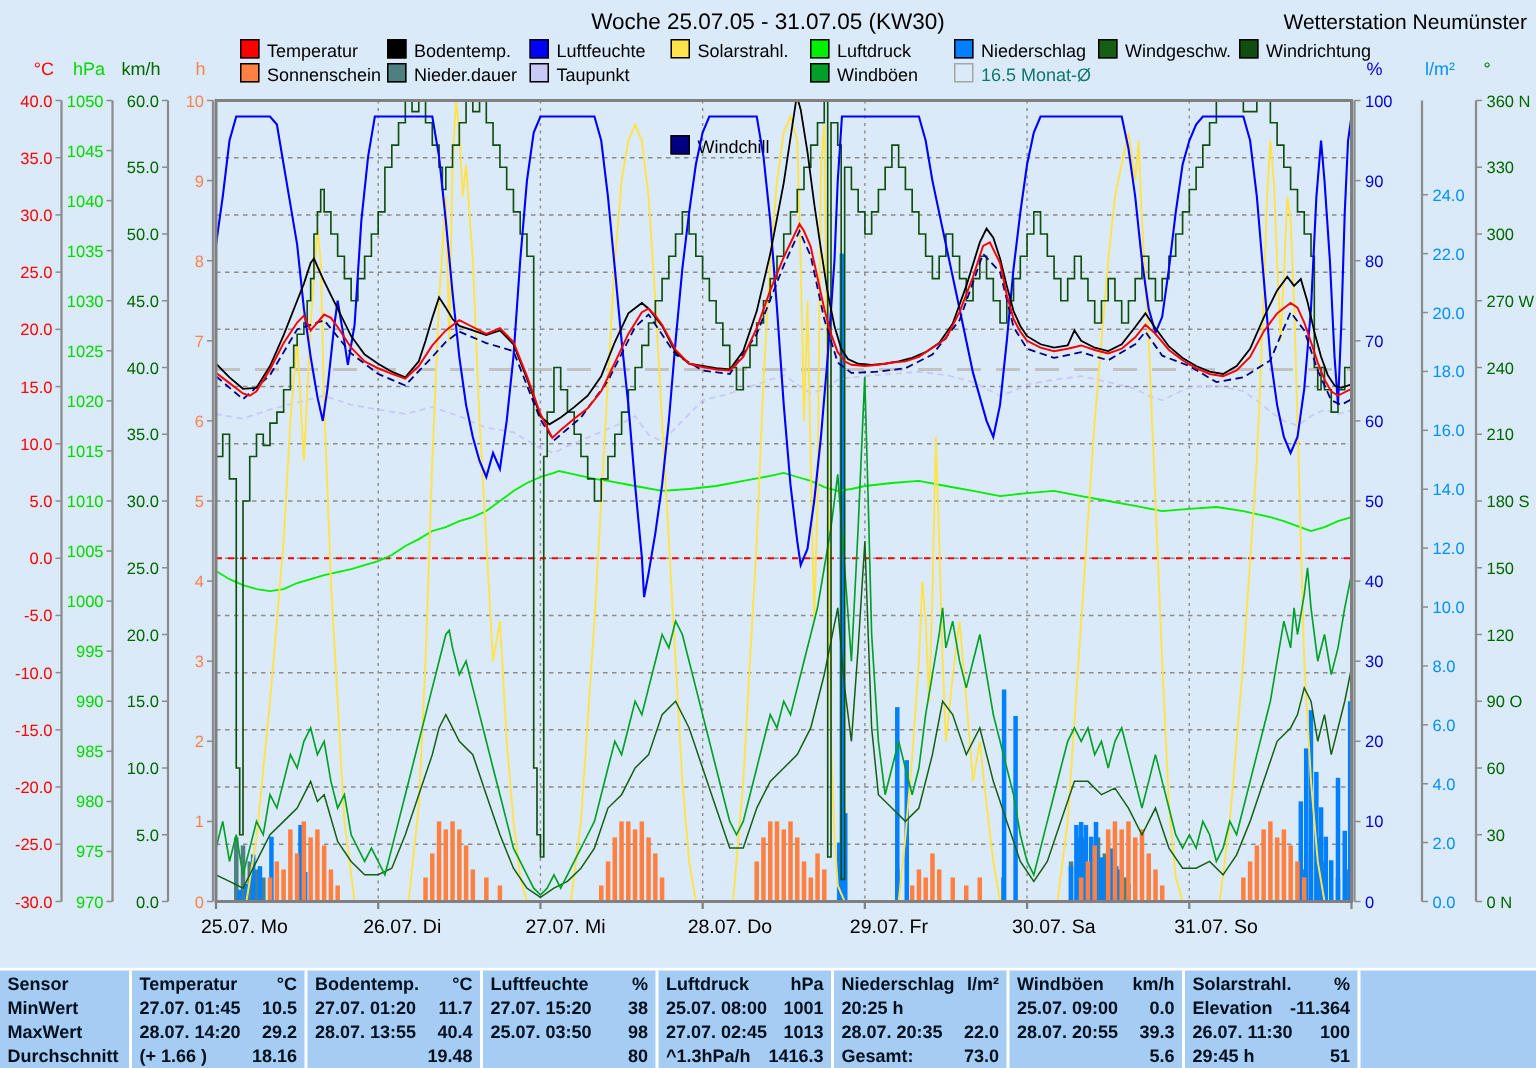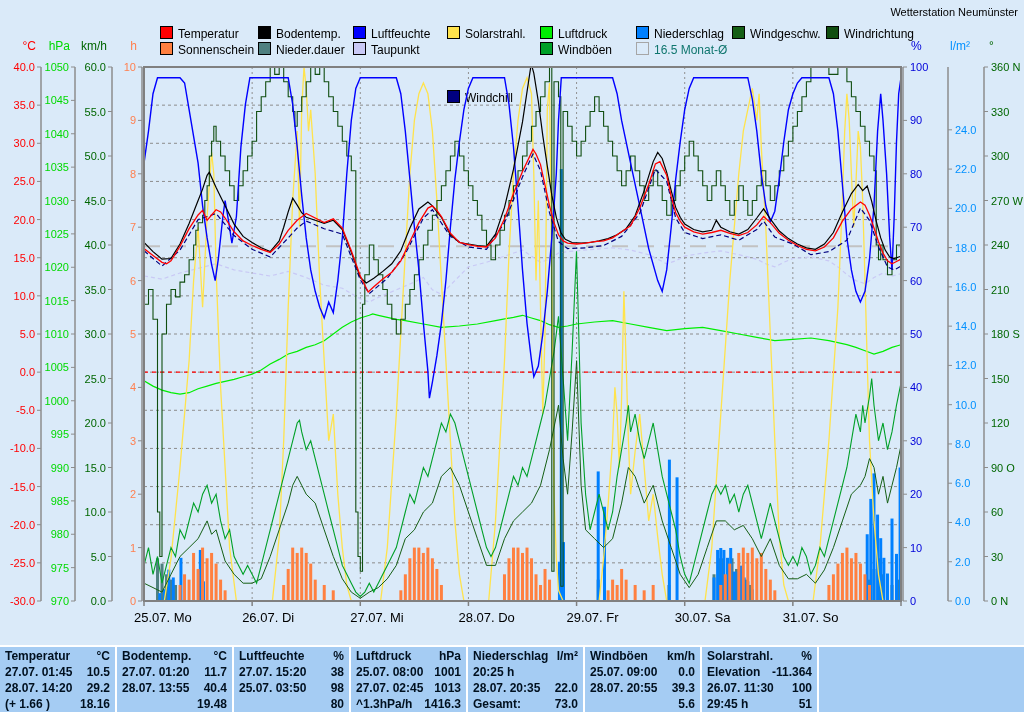--- a/index.html
+++ b/index.html
@@ -1,35 +1,36 @@
 <!DOCTYPE html>
 <html><head>
 <meta charset="utf-8">
 <style>
   html,body{margin:0;padding:0;}
   body{width:1024px;height:712px;background:#DAEAF9;font-family:"Liberation Sans",sans-serif;position:relative;overflow:hidden;}
   #stage{position:absolute;left:0;top:0;width:1024px;height:712px;}
   .title{position:absolute;left:0;top:6px;width:1024px;text-align:center;font-size:15px;color:#000;}
-  .station{position:absolute;right:6px;top:6px;font-size:11px;color:#000;}
+  .station{position:absolute;right:6px;top:6px;font-size:14px;color:#000;}
   .legend-item{position:absolute;height:13px;font-size:12px;color:#000;white-space:nowrap;}
   .legend-item .sw{display:inline-block;width:11px;height:11px;border:1px solid #000;vertical-align:-1px;margin-right:5px;}
   .legend-item.disabled{color:#0f766e;}
   .legend-item.disabled .sw{border:1px solid #A6A6A6;background:transparent;}
   svg{position:absolute;left:0;top:0;}
   
   #stats{position:absolute;left:0;top:645px;width:1024px;height:67px;background:#A5CCF3;border-top:2px solid #FFF;box-sizing:border-box;display:flex;}
   .grp{border-right:2px solid #FFF;box-sizing:border-box;padding:1px 5px 0 5px;font-size:12px;font-weight:bold;color:#00101F;}
   .grp .r{display:flex;justify-content:space-between;height:16px;line-height:16px;white-space:nowrap;}
   .grp .r .t{text-align:left;}
   .grp .r .v{text-align:right;}
 </style>
 </head>
 <body>
 
 <div id="stage">
+  <div class="title">Woche 25.07.05 - 31.07.05 (KW30)</div>
   <div class="station">Wetterstation Neumünster</div>
   <div id="legend">
       <div class="legend-item" style="left: 160px; top: 26px;"><span class="sw" style="background: rgb(255, 0, 0);"></span><span>Temperatur</span></div>
       <div class="legend-item" style="left: 258px; top: 26px;"><span class="sw" style="background: rgb(0, 0, 0);"></span><span>Bodentemp.</span></div>
       <div class="legend-item" style="left: 353px; top: 26px;"><span class="sw" style="background: rgb(0, 0, 255);"></span><span>Luftfeuchte</span></div>
       <div class="legend-item" style="left: 447px; top: 26px;"><span class="sw" style="background: rgb(255, 227, 76);"></span><span>Solarstrahl.</span></div>
       <div class="legend-item" style="left: 540px; top: 26px;"><span class="sw" style="background: rgb(0, 238, 0);"></span><span>Luftdruck</span></div>
       <div class="legend-item" style="left: 636px; top: 26px;"><span class="sw" style="background: rgb(0, 128, 255);"></span><span>Niederschlag</span></div>
       <div class="legend-item" style="left: 732px; top: 26px;"><span class="sw" style="background: rgb(21, 95, 21);"></span><span>Windgeschw.</span></div>
       <div class="legend-item" style="left: 826px; top: 26px;"><span class="sw" style="background: rgb(16, 78, 16);"></span><span>Windrichtung</span></div>
@@ -444,20 +445,34 @@
         <text x="134" y="622" fill="#000" font-size="13px">25.07.  Mo</text>
         <text x="242.14285714285714" y="622" fill="#000" font-size="13px">26.07.  Di</text>
         <text x="350.2857142857143" y="622" fill="#000" font-size="13px">27.07.  Mi</text>
         <text x="458.42857142857144" y="622" fill="#000" font-size="13px">28.07.  Do</text>
         <text x="566.5714285714286" y="622" fill="#000" font-size="13px">29.07.  Fr</text>
         <text x="674.7142857142857" y="622" fill="#000" font-size="13px">30.07.  Sa</text>
         <text x="782.8571428571429" y="622" fill="#000" font-size="13px">31.07.  So</text>
       </g>
     </svg>
   <div id="stats">
+      <div class="grp" style="width: 88px;">
+        <div class="r">
+          <div class="t">Sensor</div>
+        </div>
+        <div class="r">
+          <div class="t">MinWert</div>
+        </div>
+        <div class="r">
+          <div class="t">MaxWert</div>
+        </div>
+        <div class="r">
+          <div class="t">Durchschnitt</div>
+        </div>
+      </div>
       <div class="grp" style="width: 117px;">
         <div class="r">
           <div class="t">Temperatur</div>
           <div class="v">°C</div>
         </div>
         <div class="r">
           <div class="t">27.07.  01:45</div>
           <div class="v">10.5</div>
         </div>
         <div class="r">

